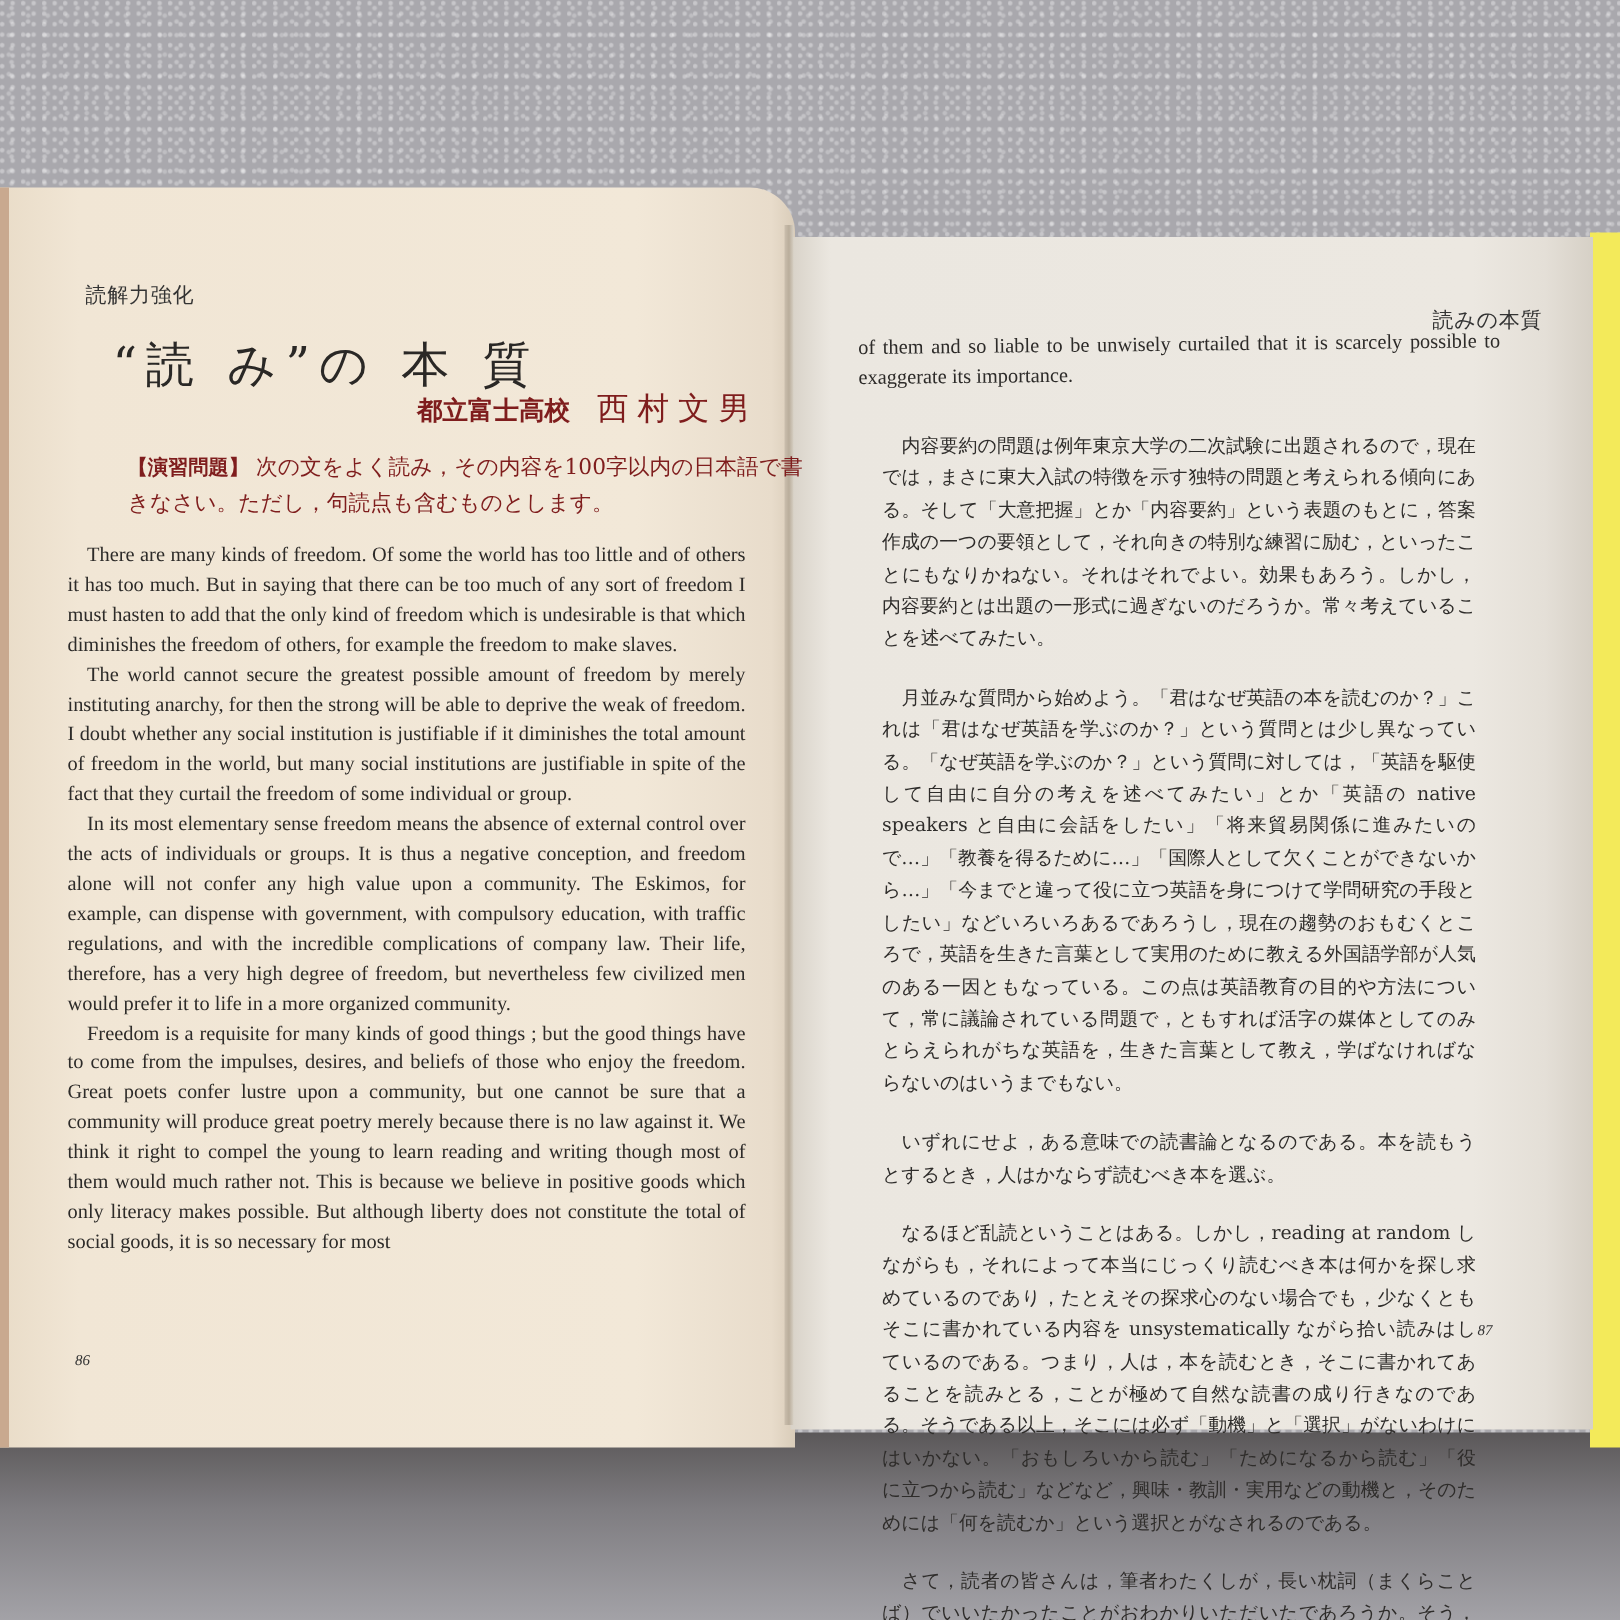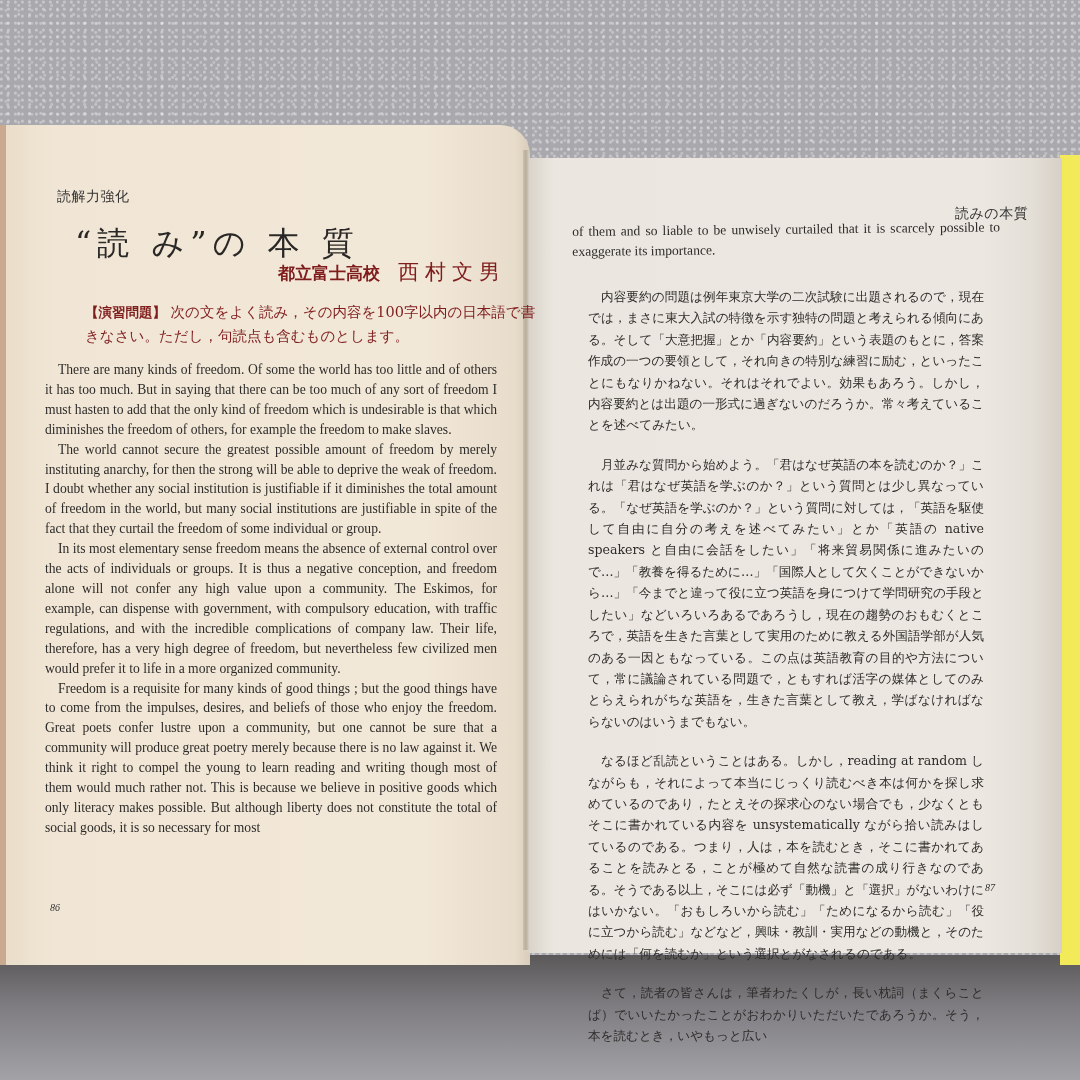--- a/index.html
+++ b/index.html
@@ -82,16 +82,17 @@
 </div>
 <div class="page-num" style="left:50px; top:902px;">86</div>
 
 <div class="running-head" style="left:955px; top:205px;">読みの本質</div>
 <div class="right-en">
   <p>of them and so liable to be unwisely curtailed that it is scarcely possible to exaggerate its importance.</p>
 </div>
 <div class="jp-body">
   <p>内容要約の問題は例年東京大学の二次試験に出題されるので，現在では，まさに東大入試の特徴を示す独特の問題と考えられる傾向にある。そして「大意把握」とか「内容要約」という表題のもとに，答案作成の一つの要領として，それ向きの特別な練習に励む，といったことにもなりかねない。それはそれでよい。効果もあろう。しかし，内容要約とは出題の一形式に過ぎないのだろうか。常々考えていることを述べてみたい。</p>
   <p>月並みな質問から始めよう。「君はなぜ英語の本を読むのか？」これは「君はなぜ英語を学ぶのか？」という質問とは少し異なっている。「なぜ英語を学ぶのか？」という質問に対しては，「英語を駆使して自由に自分の考えを述べてみたい」とか「英語の native speakers と自由に会話をしたい」「将来貿易関係に進みたいので…」「教養を得るために…」「国際人として欠くことができないから…」「今までと違って役に立つ英語を身につけて学問研究の手段としたい」などいろいろあるであろうし，現在の趨勢のおもむくところで，英語を生きた言葉として実用のために教える外国語学部が人気のある一因ともなっている。この点は英語教育の目的や方法について，常に議論されている問題で，ともすれば活字の媒体としてのみとらえられがちな英語を，生きた言葉として教え，学ばなければならないのはいうまでもない。</p>
+  <p>いずれにせよ，ある意味での読書論となるのである。本を読もうとするとき，人はかならず読むべき本を選ぶ。</p>
   <p>なるほど乱読ということはある。しかし，reading at random しながらも，それによって本当にじっくり読むべき本は何かを探し求めているのであり，たとえその探求心のない場合でも，少なくともそこに書かれている内容を unsystematically ながら拾い読みはしているのである。つまり，人は，本を読むとき，そこに書かれてあることを読みとる，ことが極めて自然な読書の成り行きなのである。そうである以上，そこには必ず「動機」と「選択」がないわけにはいかない。「おもしろいから読む」「ためになるから読む」「役に立つから読む」などなど，興味・教訓・実用などの動機と，そのためには「何を読むか」という選択とがなされるのである。</p>
   <p>さて，読者の皆さんは，筆者わたくしが，長い枕詞（まくらことば）でいいたかったことがおわかりいただいたであろうか。そう，本を読むとき，いやもっと広い</p>
 </div>
 <div class="page-num" style="left:985px; top:882px;">87</div>
 
 </body></html>

